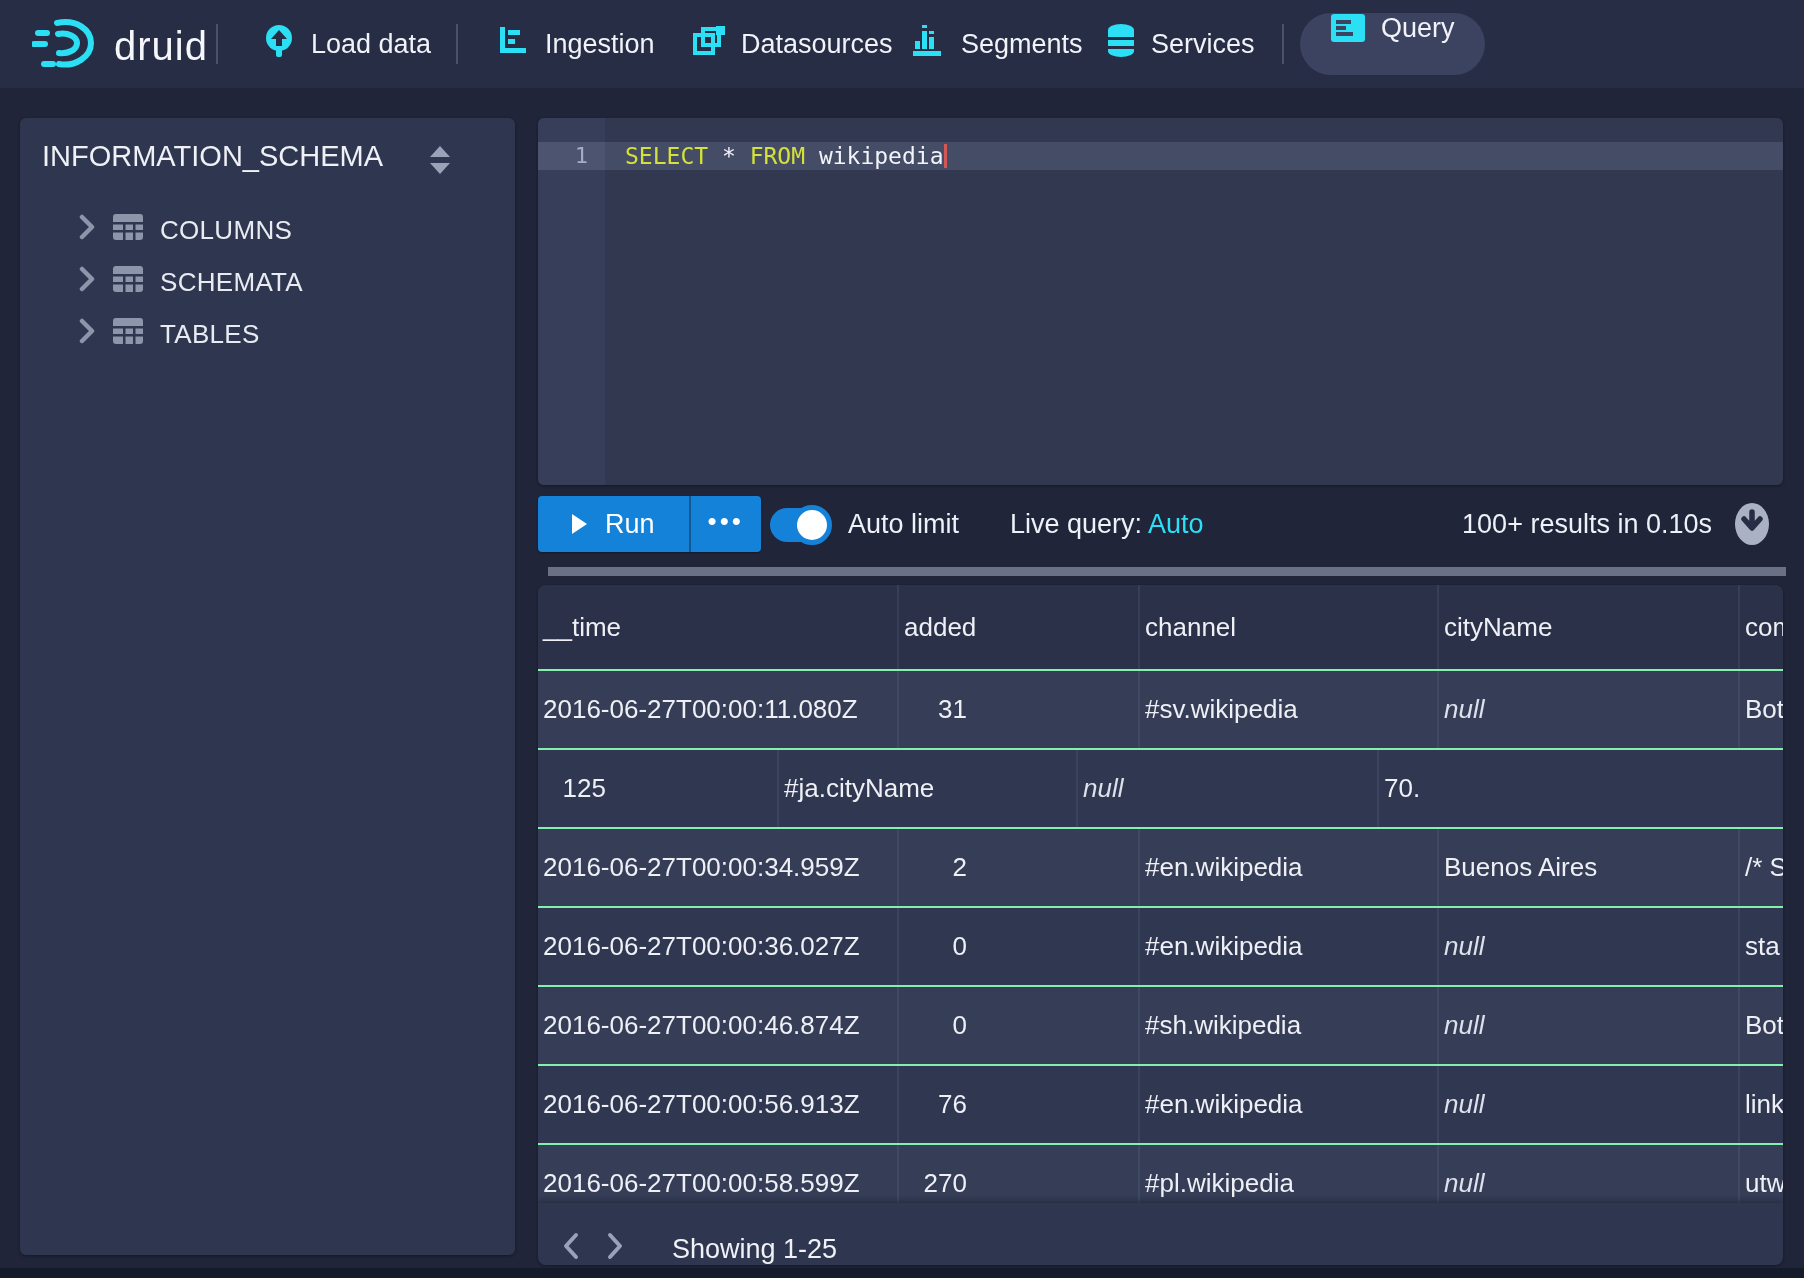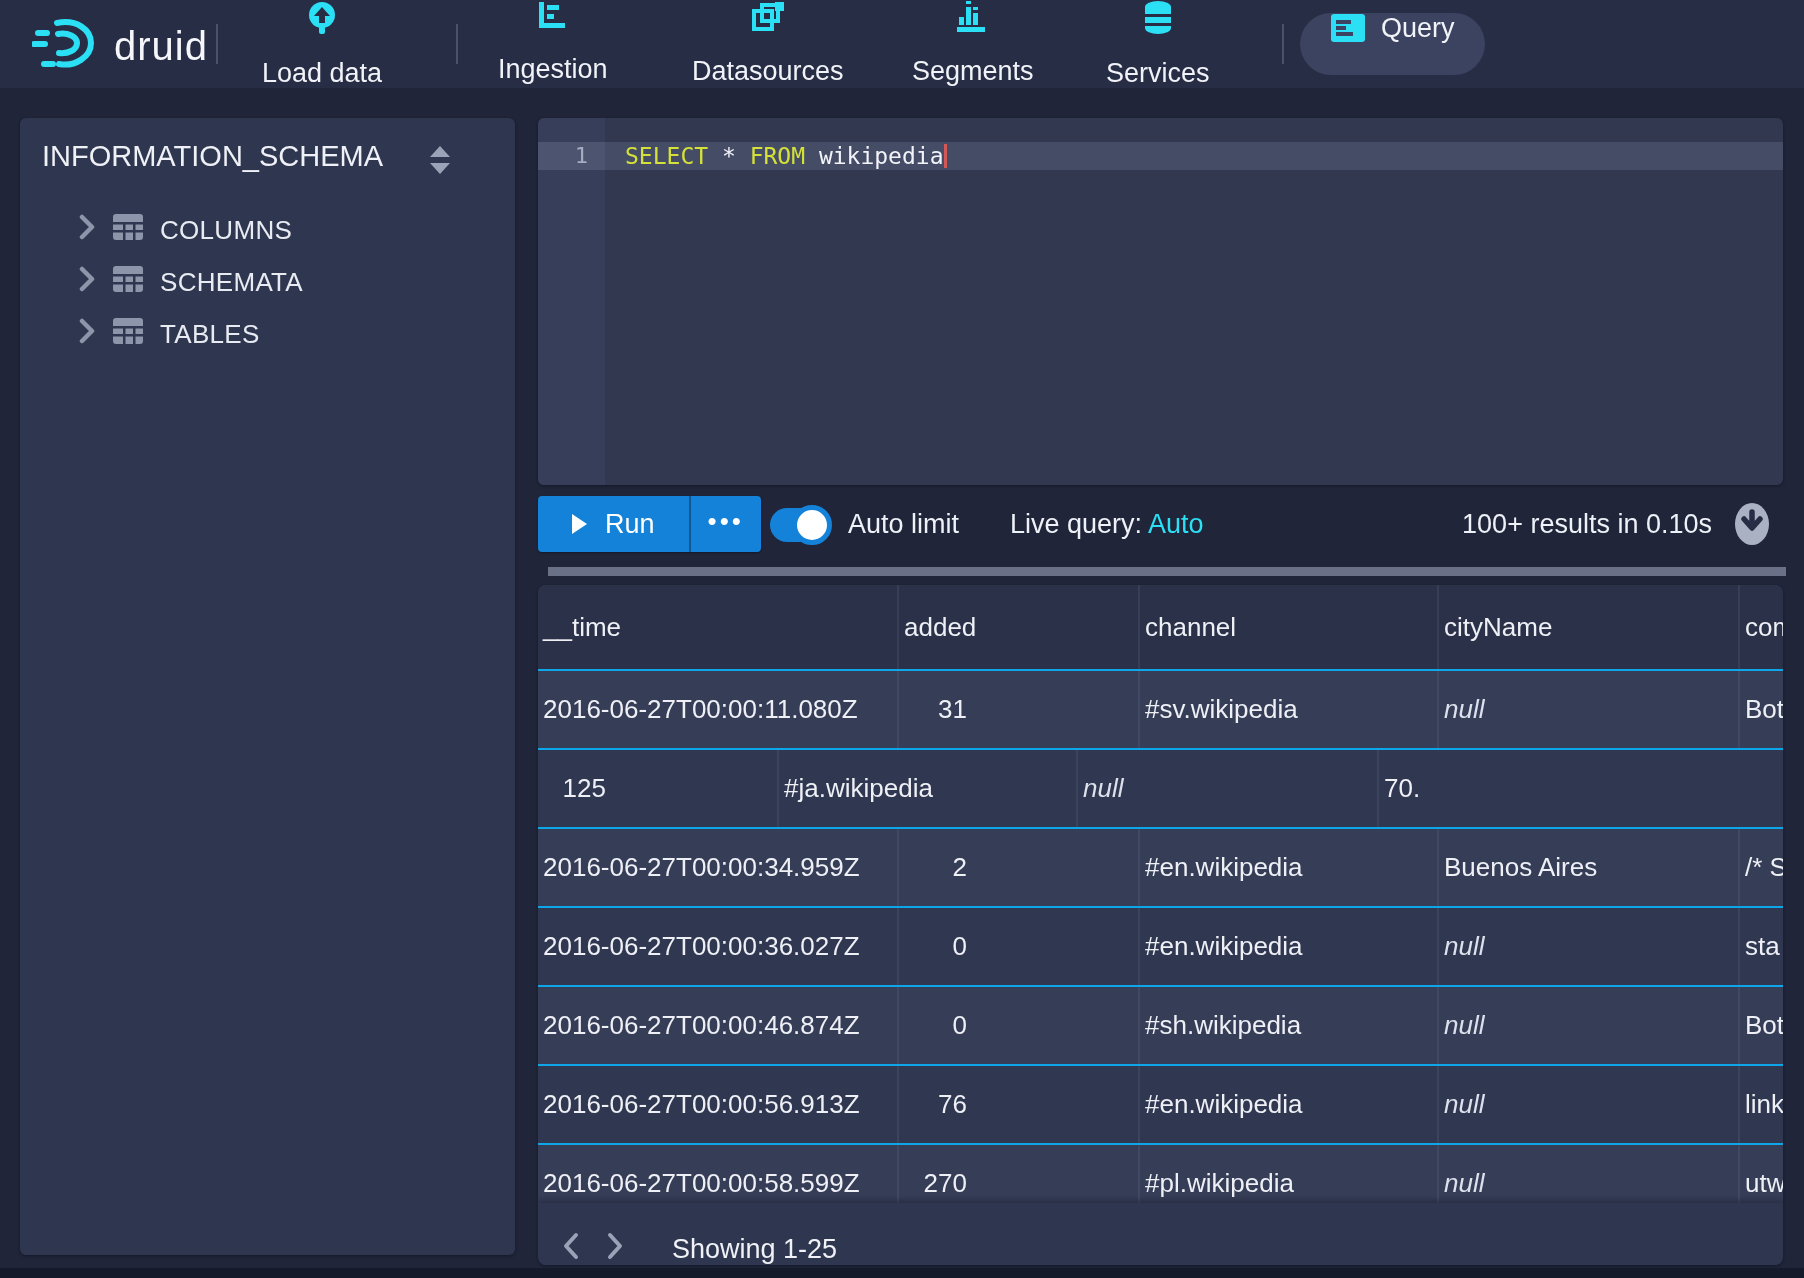--- a/index.html
+++ b/index.html
@@ -5,21 +5,21 @@
   html,body{margin:0;padding:0;background:#161b2b;}
   .screen{position:relative;width:1804px;height:1278px;overflow:hidden;background:#202539;
           font-family:"Liberation Sans",sans-serif;color:#eef0f6;}
 
   
   .navbar{position:absolute;left:0;top:0;width:100%;height:88px;background:#272d45;}
   .logo{position:absolute;left:32px;top:16px;display:flex;align-items:center;gap:18px;cursor:pointer;}
   .brand-text{font-size:40px;font-weight:500;letter-spacing:1px;color:#f5f7fb;}
   .nav-divider{position:absolute;top:24px;width:2px;height:40px;background:#4a5168;}
   .nav-item{position:absolute;top:0;height:88px;display:flex;align-items:center;gap:15px;
-            font-size:27px;color:#f1f3f8;cursor:pointer;flex-direction:column;}
+            font-size:27px;color:#f1f3f8;cursor:pointer;}
   .nav-pill{position:absolute;left:1300px;top:13px;height:62px;border-radius:31px;background:#3c4360;
             display:flex;align-items:flex-start;gap:15px;padding:0 30px;font-size:27px;color:#f1f3f8;cursor:pointer;}
 
   
   .sidebar{position:absolute;left:20px;top:118px;width:495px;height:1137px;background:#2f364f;
            border-radius:6px;box-shadow:0 1px 3px rgba(8,12,24,.5);}
   .sidebar-title{position:absolute;left:22px;top:22px;font-size:29px;color:#eff1f7;}
   .sort-btn{position:absolute;right:62px;top:26px;cursor:pointer;}
   .tree{position:absolute;left:0;top:86px;width:100%;padding-left:40px;}
   .tree-item{display:flex;align-items:center;height:52px;padding-left:18px;gap:16px;
@@ -52,21 +52,21 @@
   .live-query{position:absolute;left:1010px;top:496px;height:56px;line-height:56px;font-size:27px;color:#eef1f7;}
   .live-query .val{color:#2bdff4;cursor:pointer;}
   .results-info{position:absolute;right:92px;top:496px;height:56px;line-height:56px;font-size:27px;color:#eef1f7;}
   .download-btn{position:absolute;right:31px;top:500px;cursor:pointer;}
   .h-scrollbar{position:absolute;left:548px;top:567px;width:1238px;height:9px;background:#6a7186;cursor:pointer;}
 
   
   .table-panel{position:absolute;left:538px;top:585px;width:1245px;height:680px;background:#303750;
                border-radius:8px;overflow:hidden;box-shadow:0 1px 3px rgba(8,12,24,.5);}
   .thead{display:flex;height:84px;background:#2b3148;}
-  .trow{display:flex;height:77px;border-top:2px solid #0ea5e9;}
+  .trow{display:flex;height:77px;border-top:2px solid #86efac;}
   .trows .trow:nth-child(odd){background:#363d57;}
   .trows .trow:nth-child(even){background:#303750;}
   .cell{box-sizing:border-box;display:flex;align-items:center;padding-left:5px;font-size:26px;
         color:#eef0f6;white-space:nowrap;overflow:hidden;border-right:2px solid rgba(130,140,170,.15);cursor:pointer;}
   .c1{width:361px;flex:0 0 361px;}
   .c2{width:241px;flex:0 0 241px;}
   .c3{width:299px;flex:0 0 299px;}
   .c4{width:301px;flex:0 0 301px;}
   .c5{flex:1;border-right:none;}
   .num{display:inline-block;width:63px;text-align:right;}
@@ -301,21 +301,21 @@
             <span class="num">31</span>
           </div>
         <div class="cell c3">#sv.wikipedia</div>
         <div class="cell c4 italic">null</div>
         <div class="cell c5">Bot</div>
       </div>
       <div class="trow">
         <div class="cell c2">
             <span class="num">125</span>
           </div>
-        <div class="cell c3">#ja.wikipedia</div>
+        <div class="cell c3">#ja.cityName</div>
         <div class="cell c4 italic">null</div>
         <div class="cell c5">70.</div>
       </div>
       <div class="trow">
         <div class="cell c1">2016-06-27T00:00:34.959Z</div>
         <div class="cell c2">
             <span class="num">2</span>
           </div>
         <div class="cell c3">#en.wikipedia</div>
         <div class="cell c4">Buenos Aires</div>

